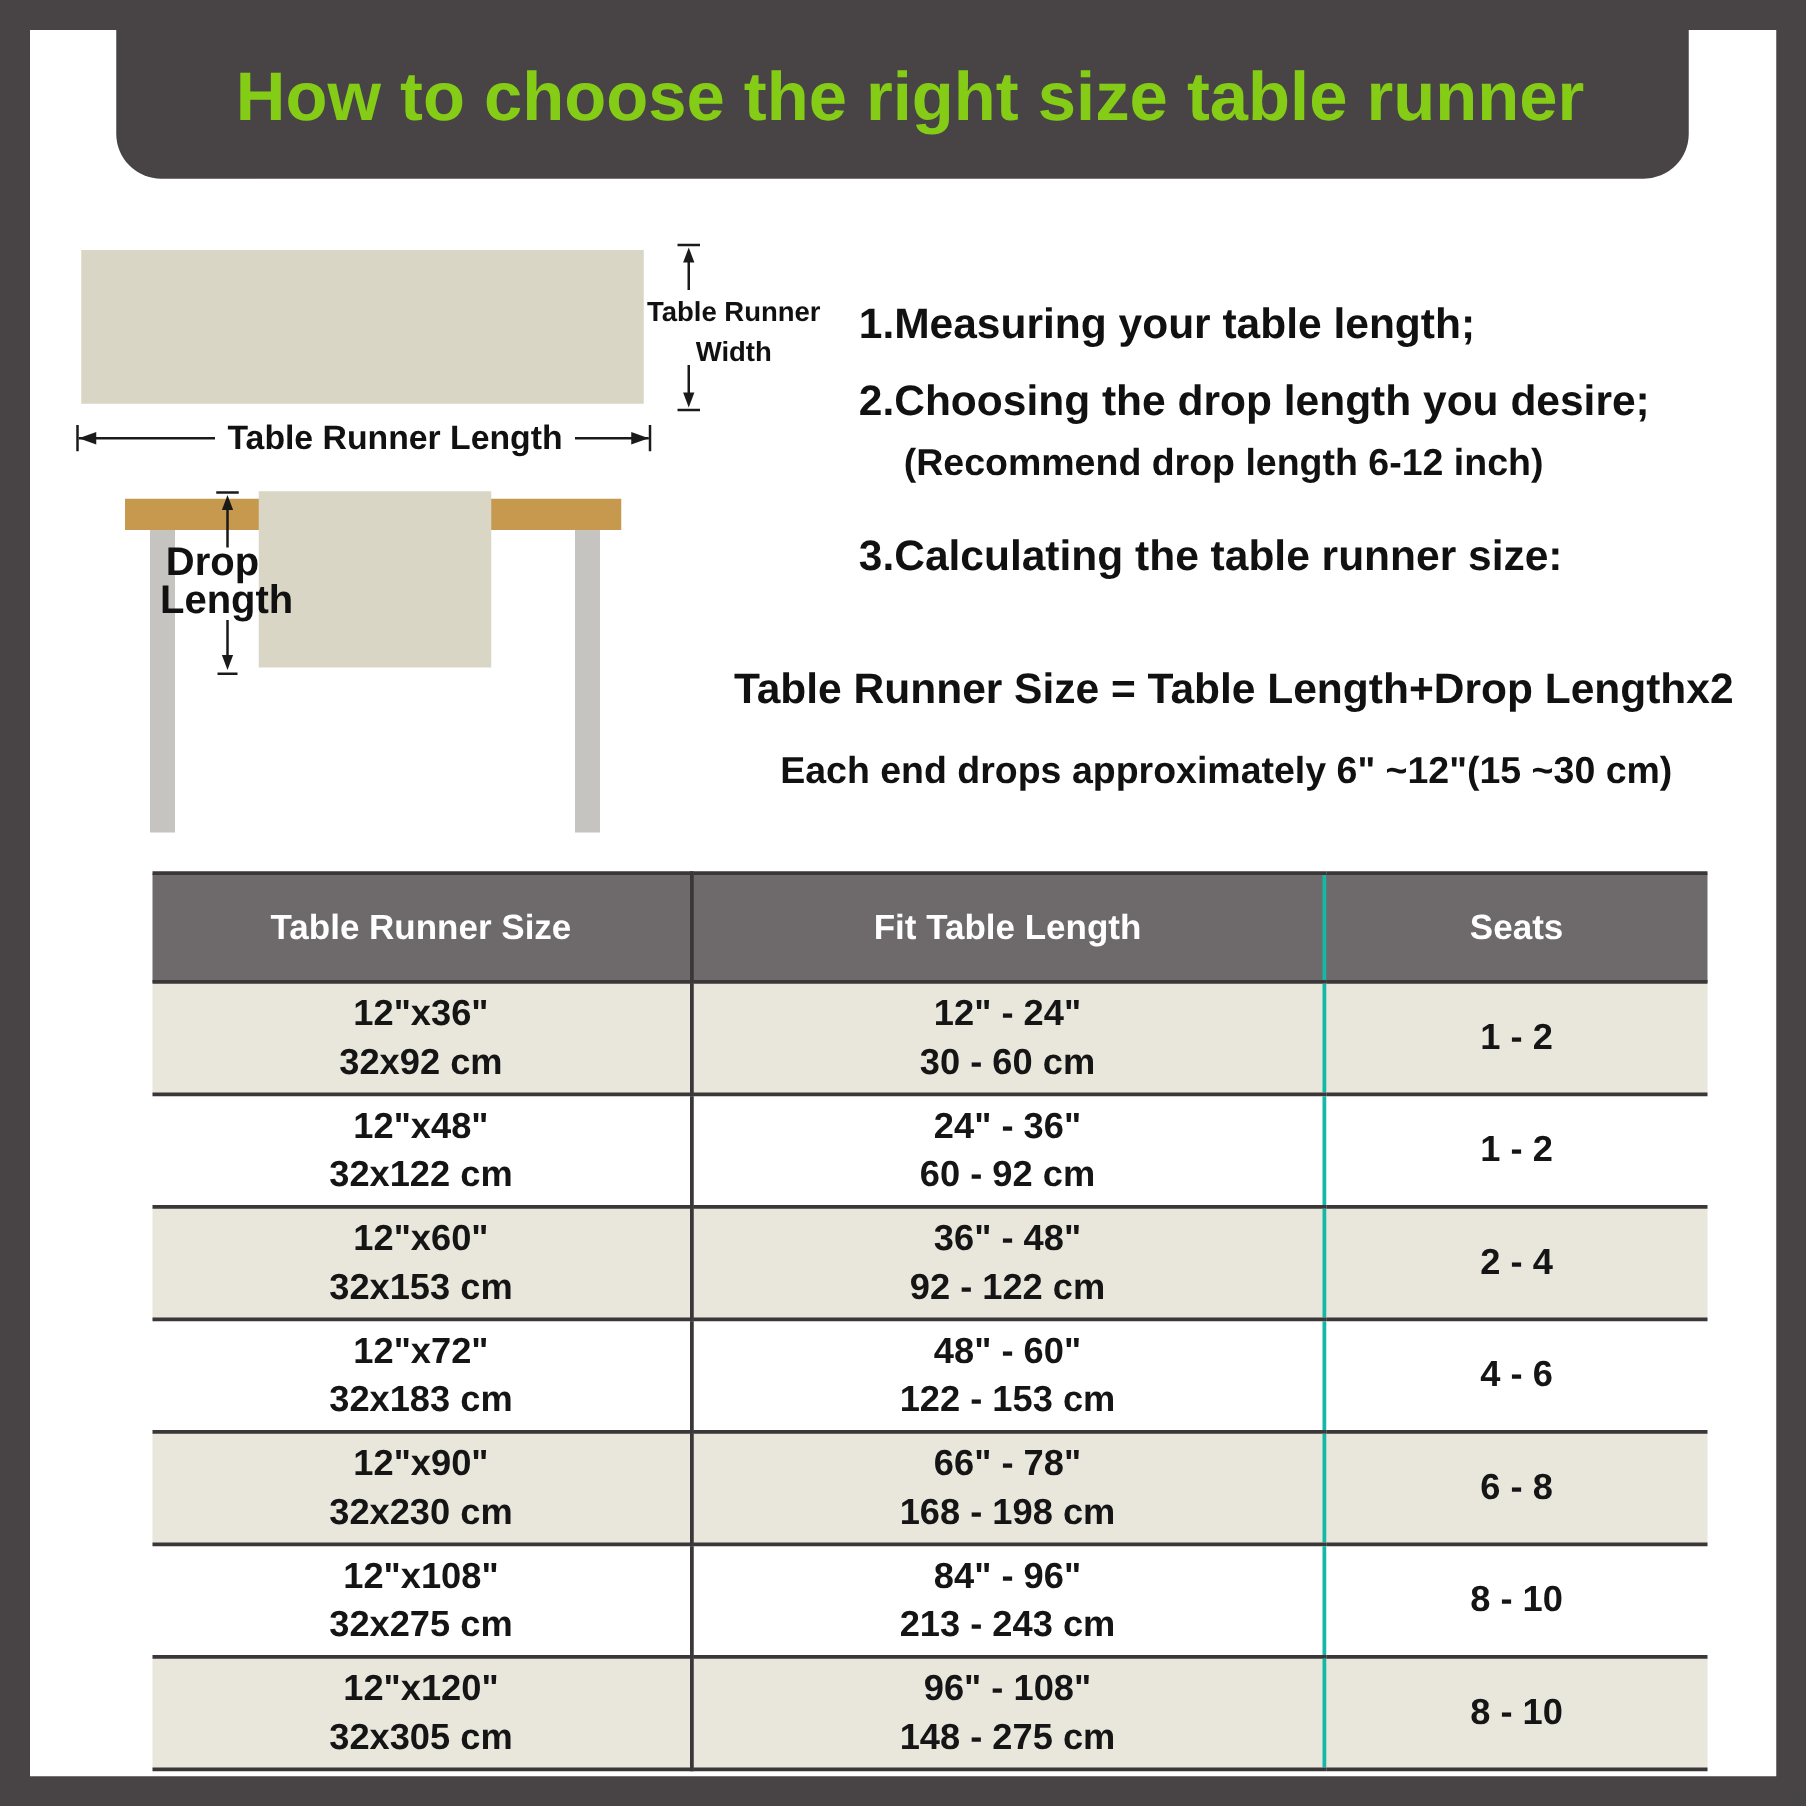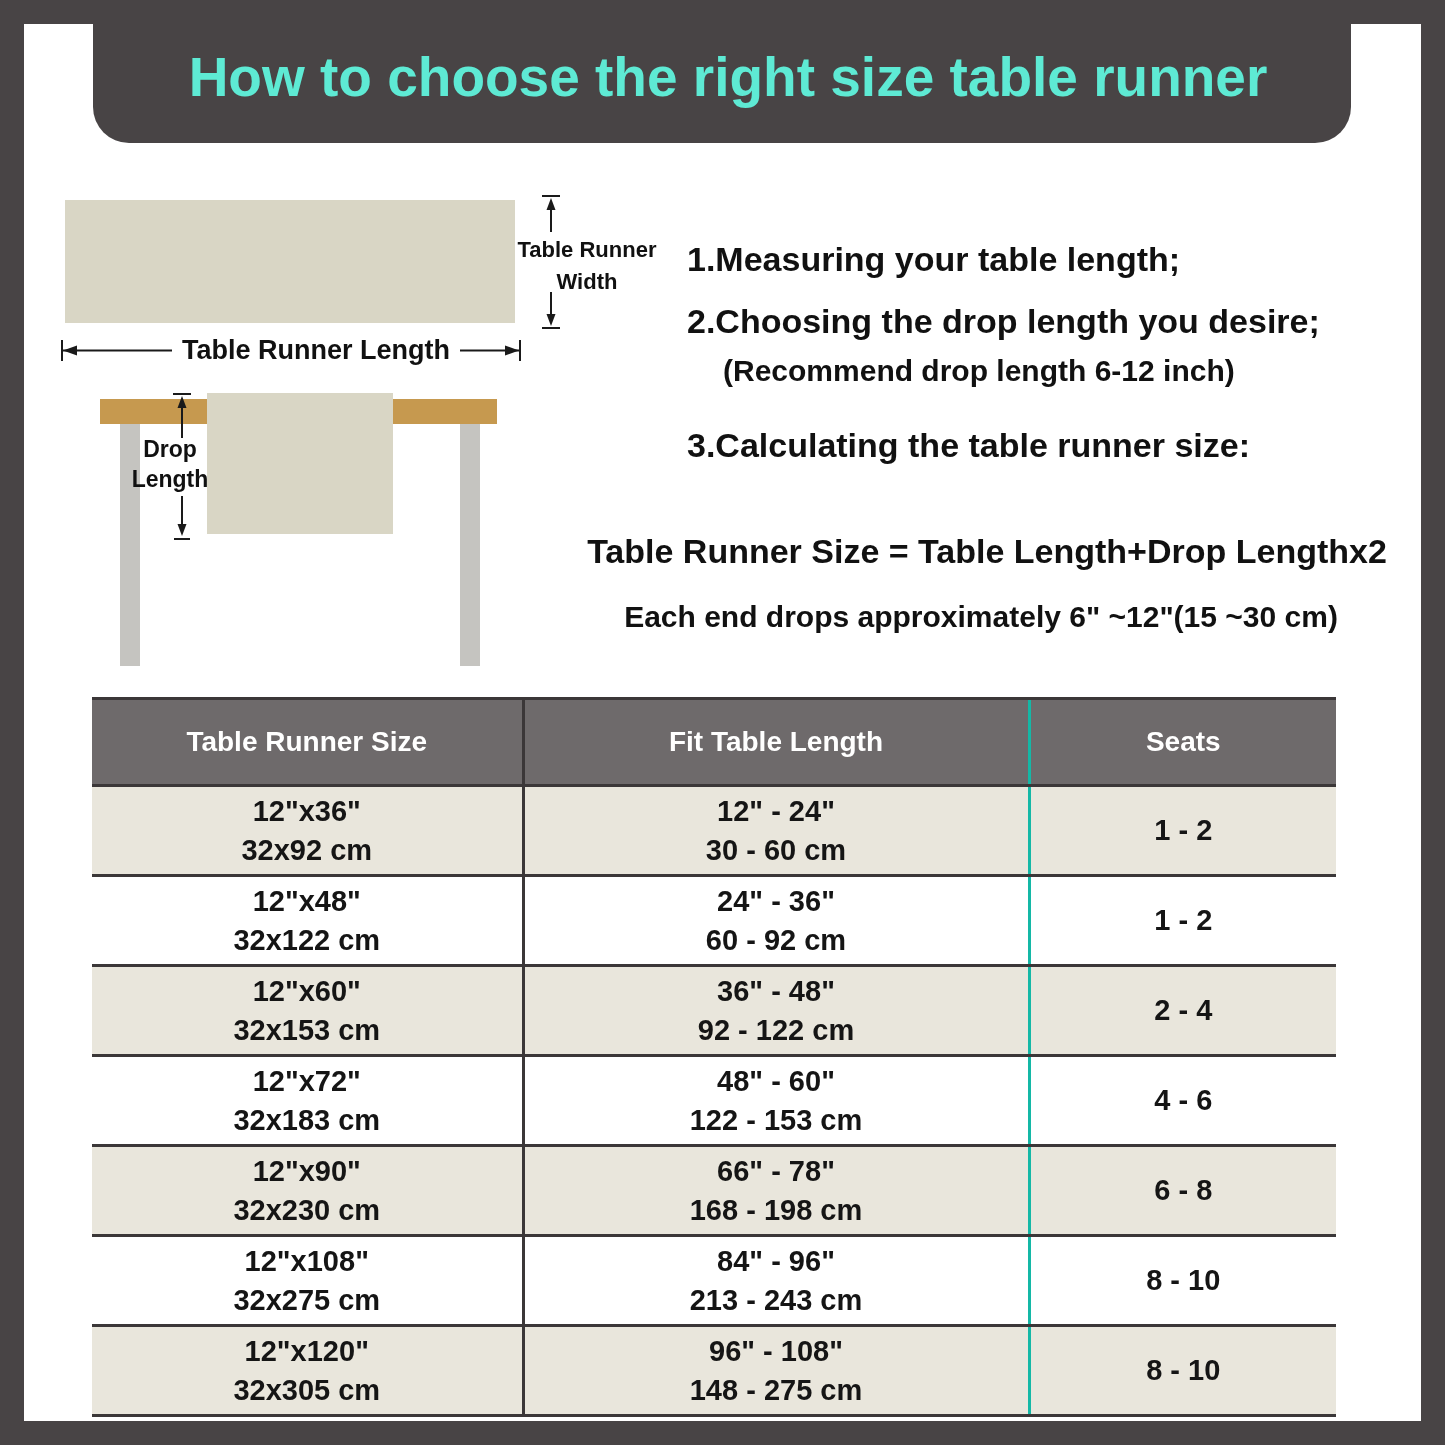--- a/index.html
+++ b/index.html
@@ -19,54 +19,54 @@
 
   
   .banner{
     left:69px;top:-24px; 
     width:1258px;height:143px;
     background:#484445;
     border-radius:0 0 36px 36px;
     display:flex;align-items:center;justify-content:center;
     padding-top:10px;box-sizing:border-box;
   }
-  .banner span{color:#5eead4;font-size:55px;white-space:nowrap;margin-left:12px;}
+  .banner span{color:#84cc16;font-size:55px;white-space:nowrap;margin-left:12px;}
 
   
   .runner-rect{left:41px;top:176px;width:450px;height:123px;background:#d9d6c5;}
   .width-label{left:493px;top:210px;width:140px;text-align:center;font-size:22px;line-height:32px;}
   .length-label{left:38px;top:313px;width:508px;text-align:center;font-size:27px;line-height:27px;}
   .length-label span{background:#ffffff;padding:0 10px;}
 
   
   .tabletop{left:76px;top:375px;width:397px;height:25px;background:#c6994f;}
   .leg{width:20px;height:242px;background:#c5c4c0;top:400px;}
   .leg-left{left:96px;}
   .leg-right{left:436px;}
   .runner-drape{left:183px;top:369px;width:186px;height:141px;background:#d9d6c5;}
-  .drop-label{left:104px;top:410px;width:84px;text-align:center;font-size:23px;line-height:30px;}
+  .drop-label{left:104px;top:410px;width:84px;text-align:center;font-size:32px;line-height:30px;}
 
   svg.dim{overflow:visible;}
   .width-arrow{left:516px;top:170px;}
   .length-arrow{left:36px;top:313px;}
   .drop-arrow{left:146px;top:368px;}
 
   
   .step{font-size:34px;white-space:nowrap;}
   .step1{left:663px;top:216px;}
   .step2{left:663px;top:278px;}
   .note{left:699px;top:330px;font-size:30px;white-space:nowrap;}
   .step3{left:663px;top:402px;text-align:right;}
 
   .formula{left:413px;top:508px;width:1100px;text-align:center;font-size:34px;white-space:nowrap;}
   .formula-note{left:407px;top:576px;width:1100px;text-align:center;font-size:30px;white-space:nowrap;}
 
   
   .size-table{
-    left:68px;top:673px;width:1244px;
+    left:98px;top:673px;width:1244px;
     border-collapse:collapse;table-layout:fixed;
     font-weight:bold;
   }
   .size-table th,.size-table td{
     border-top:3px solid #3b3738;
     border-bottom:3px solid #3b3738;
     text-align:center;vertical-align:middle;
     padding:0;
   }
   .size-table th:nth-child(1),.size-table td:nth-child(1){border-right:3px solid #3b3738;}

